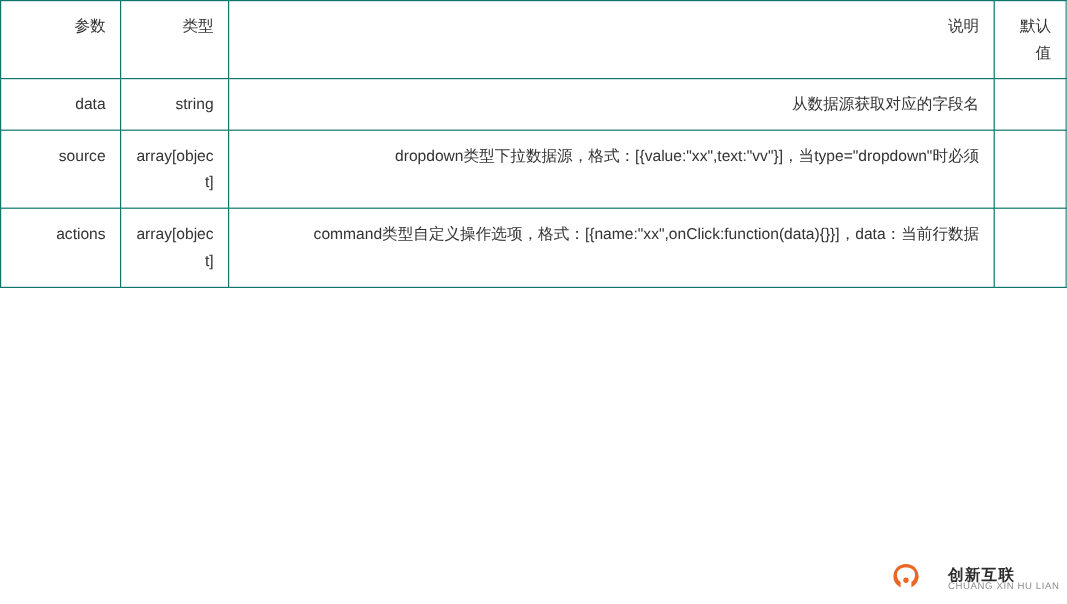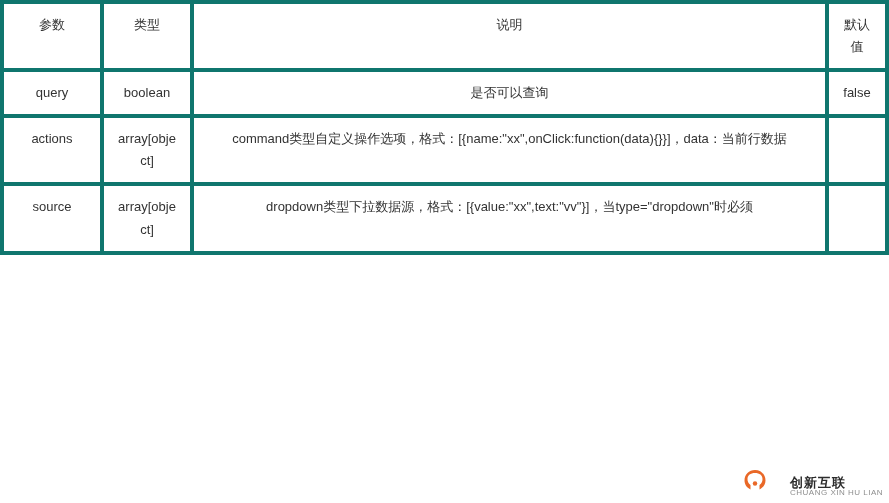--- a/index.html
+++ b/index.html
@@ -13,44 +13,44 @@
     width: 889px;
     height: 503px;
     overflow: hidden;
   }
   table {
     border-collapse: collapse;
     width: 100%;
     table-layout: fixed;
   }
   th, td {
-    border: 4px solid #0f766e;
+    border: 1px solid #0f766e;
     padding: 10px 12px;
-    text-align: center;
+    text-align: right;
     vertical-align: top;
     word-wrap: break-word;
     line-height: 1.7;
   }
   th {
     font-weight: 400;
     color: #333;
     background: #fff;
   }
   col.col-param { width: 100px; }
   col.col-type  { width: 90px; }
   col.col-desc  { width: auto; }
   col.col-def   { width: 60px; }
 
   
   .watermark {
     position: absolute;
     right: 6px;
     bottom: 6px;
     display: flex;
-    align-items: flex-end;
+    align-items: center;
     gap: 20px;
     opacity: 0.95;
     pointer-events: none;
   }
   .wm-icon {
     width: 30px; height: 30px;
     display: flex; align-items: center; justify-content: center;
   }
   .wm-icon svg { width: 30px; height: 30px; }
   .wm-text { display:flex; flex-direction:column; line-height:1; }
@@ -70,35 +70,35 @@
   <thead>
     <tr>
       <th>参数</th>
       <th>类型</th>
       <th>说明</th>
       <th>默认值</th>
     </tr>
   </thead>
   <tbody>
     <tr>
-      <td>query</td>
-      <td>boolean</td>
-      <td>是否可以查询</td>
-      <td>false</td>
-    </tr>
-    <tr>
-      <td>actions</td>
-      <td>array[object]</td>
-      <td>command类型自定义操作选项，格式：[{name:"xx",onClick:function(data){}}]，data：当前行数据</td>
+      <td>data</td>
+      <td>string</td>
+      <td>从数据源获取对应的字段名</td>
       <td></td>
     </tr>
     <tr>
       <td>source</td>
       <td>array[object]</td>
       <td>dropdown类型下拉数据源，格式：[{value:"xx",text:"vv"}]，当type="dropdown"时必须</td>
+      <td></td>
+    </tr>
+    <tr>
+      <td>actions</td>
+      <td>array[object]</td>
+      <td>command类型自定义操作选项，格式：[{name:"xx",onClick:function(data){}}]，data：当前行数据</td>
       <td></td>
     </tr>
   </tbody>
 </table>
 
 <div class="watermark">
   <span class="wm-icon">
     <svg viewBox="0 0 40 40">
       <path d="M20 4 C28 4 34 10 34 18 C34 24 30 28 26 30 L26 24 C29 22 30 19 30 16 C30 11 26 8 20 8 C14 8 10 11 10 16 C10 19 11 22 14 24 L14 30 C10 28 6 24 6 18 C6 10 12 4 20 4 Z" fill="#e8601c"></path>
       <circle cx="20" cy="22" r="3" fill="#e8601c"></circle>

